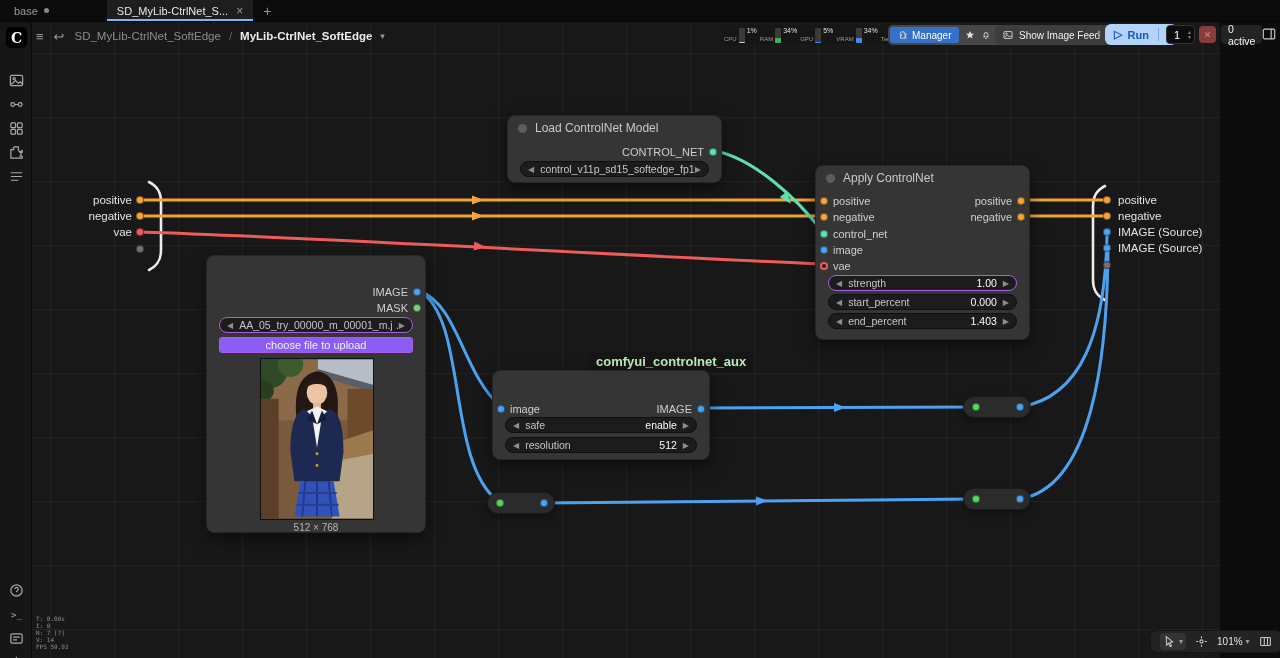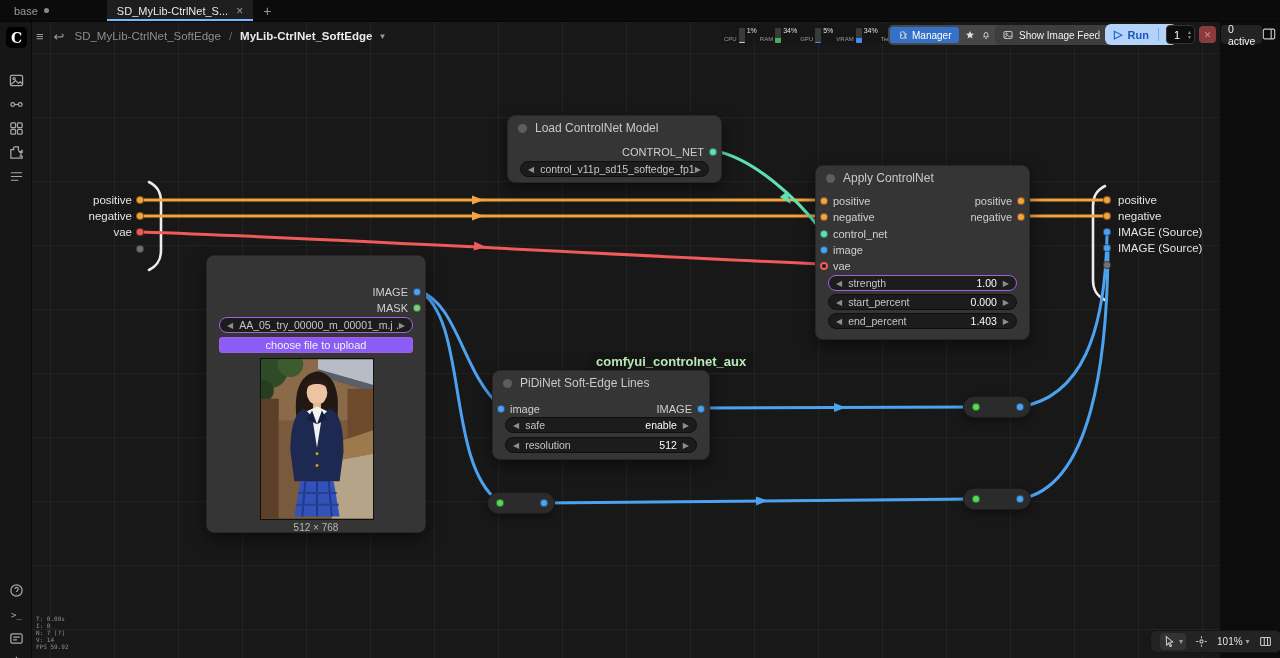--- a/index.html
+++ b/index.html
@@ -477,24 +477,20 @@
       <path d="M45,124 L42,160 M57,124 L57,160 M69,124 L72,160" stroke="#1f3a8c" stroke-width="2" fill="none"></path>
       <path d="M38,136 L77,136 M36,148 L79,148" stroke="#24408f" stroke-width="2" fill="none"></path>
       <circle cx="57" cy="96" r="1.5" fill="#c9a227"></circle>
       <circle cx="57" cy="108" r="1.5" fill="#c9a227"></circle>
     </svg>
     <div class="img-caption" style="top:266px">512 × 768</div>
   </div>
 
   <div class="node-badge" style="left:588px;top:352px">comfyui_controlnet_aux</div>
   <div class="node" style="left:492px;top:370px;width:218px;height:90px">
-    <div class="node-title">
-      <span class="collapse-dot"></span>
-      <span>PiDiNet Soft-Edge Lines</span>
-    </div>
     <div class="slot in" style="top:31px">image</div>
     <div class="slot out" style="top:31px">IMAGE</div>
     <span class="dot img" style="left:4px;top:34px"></span>
     <span class="dot img" style="right:4px;top:34px"></span>
     <div class="widget" style="top:46px">
       <span class="warr">◀</span>
       <span class="wname">safe</span>
       <span class="wval">enable</span>
       <span class="warr">▶</span>
     </div>

